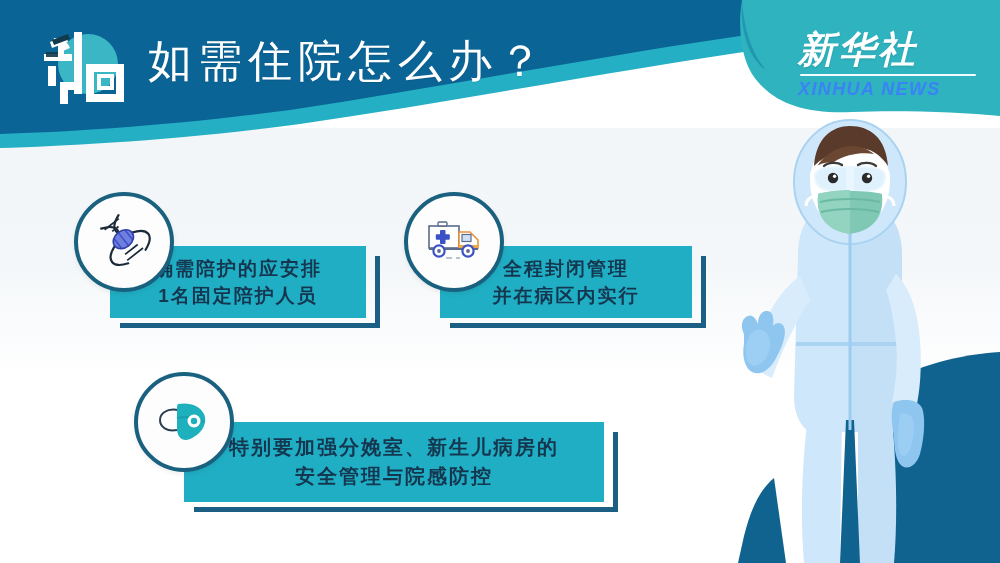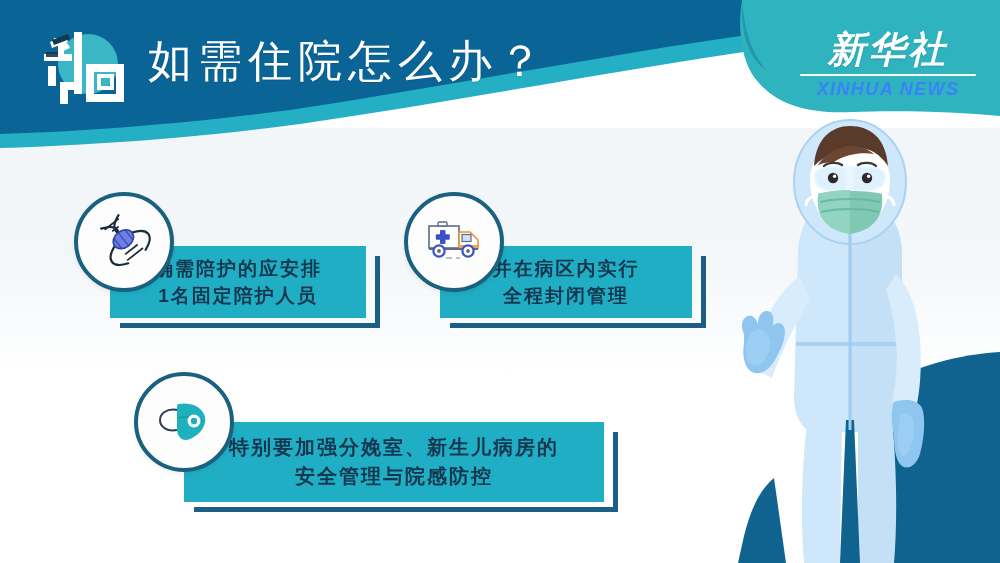--- a/index.html
+++ b/index.html
@@ -25,21 +25,21 @@
     position:absolute;left:36px;top:24px;width:96px;height:86px;
   }
   .title-text{
     position:absolute;left:148px;top:32px;
     font-size:44px;line-height:58px;letter-spacing:6px;
     color:#ffffff;font-weight:400;white-space:nowrap;
     text-shadow:0 1px 1px rgba(0,0,0,0.10);
   }
 
   .xinhua{
-    position:absolute;left:798px;top:28px;width:180px;text-align:center;
+    position:absolute;left:798px;top:28px;width:180px;text-align:left;
   }
   .xinhua .cn{
     font-size:37px;line-height:44px;color:#ffffff;font-weight:700;
     letter-spacing:3px;font-style:italic;
     text-shadow:0 1px 2px rgba(0,0,0,.12);
   }
   .xinhua .rule{height:2px;background:#ffffff;margin:2px 2px 3px 2px;border-radius:1px;opacity:.95;}
   .xinhua .en{
     font-size:18px;line-height:21px;color:#3b82f6;font-weight:700;
     letter-spacing:1.4px;font-style:italic;
@@ -258,22 +258,22 @@
             <ellipse cx="29" cy="28" rx="11" ry="8.5" fill="none" stroke="#2f3fa8" stroke-width="1.6"></ellipse>
           </g>
         </svg>
       </span>
     </div>
   </div>
 
   <div class="card" id="card2">
     <div class="bracket"></div>
     <div class="panel">
+      <div class="ln">全程封闭管理</div>
       <div class="ln">并在病区内实行</div>
-      <div class="ln">全程封闭管理</div>
     </div>
     <div class="circle">
       <span>
         <svg width="56" height="44" viewBox="0 0 56 44" xmlns="http://www.w3.org/2000/svg">
 
           <rect x="3" y="8" width="30" height="22" fill="#ffffff" stroke="#5a6b8c" stroke-width="1.6"></rect>
 
           <path d="M33 14 L44 14 L52 22 L52 30 L33 30 Z" fill="#ffffff" stroke="#e8913a" stroke-width="1.6"></path>
 
           <rect x="36" y="16.5" width="9" height="7" fill="#cfe0f5" stroke="#5a6b8c" stroke-width="1.2"></rect>

